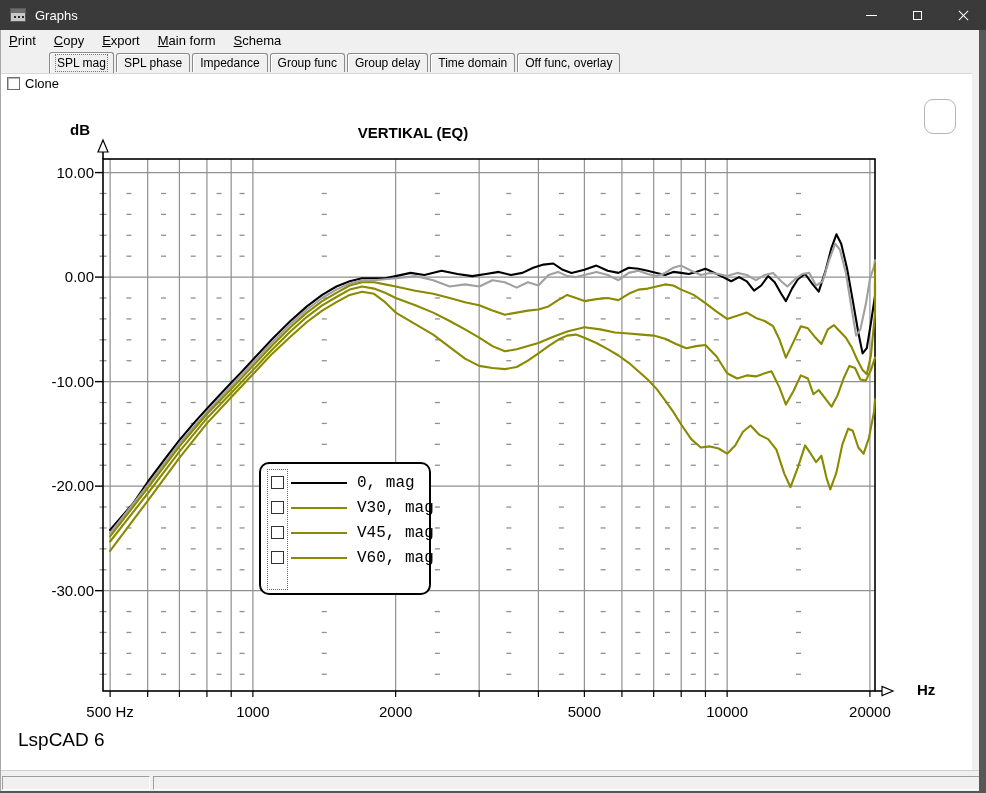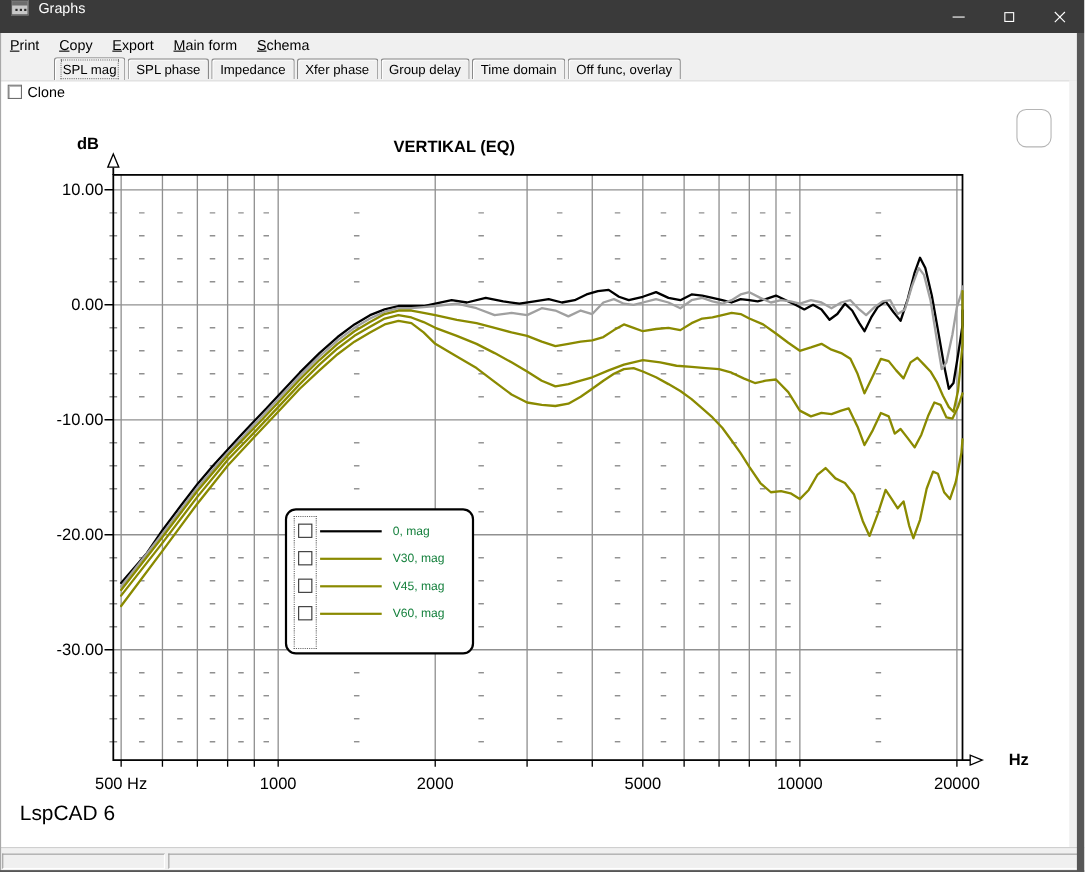--- a/index.html
+++ b/index.html
@@ -1,20 +1,20 @@
 <!DOCTYPE html>
 <html><head>
 <meta charset="utf-8">
 <style>
   * { margin:0; padding:0; box-sizing:border-box; }
   html,body { width:986px; height:793px; font-family:"Liberation Sans", sans-serif; }
   .window { position:relative; width:986px; height:793px; background:#f0f0f0; overflow:hidden; }
 
   
-  .titlebar { position:absolute; left:0; top:0; width:986px; height:30px; background:#3a3a3a; display:flex; }
+  .titlebar { position:absolute; left:0; top:0; width:986px; height:30px; background:#3a3a3a; display:flex; align-items:center; }
   .titlebar-icon { width:16px; height:14px; margin-left:10px; position:relative; background:#c8c8c8; border:1px solid #5a5a5a; }
   .titlebar-icon .bar { position:absolute; left:0; top:0; right:0; height:4px; background:#6d6d6d; }
   .titlebar-icon .dot { position:absolute; width:2px; height:2px; background:#2a2a2a; top:7px; }
   .title-text { color:#ffffff; font-size:13px; margin-left:9px; }
   .win-controls { position:absolute; right:0; top:0; height:30px; display:flex; }
   .win-btn { width:46px; height:30px; display:flex; align-items:center; justify-content:center; }
   .glyph-min { width:11px; height:1px; background:#ffffff; }
   .glyph-max { width:9px; height:9px; border:1px solid #ffffff; }
   .glyph-close { position:relative; width:11px; height:11px; }
   .glyph-close::before,.glyph-close::after { content:""; position:absolute; left:-1px; top:5px; width:13px; height:1px; background:#ffffff; }
@@ -41,21 +41,21 @@
   .rounded-box { position:absolute; left:923px; top:25px; width:32px; height:35px; border:1px solid #b5b5b5; border-radius:9px; background:transparent; }
   .brand { position:absolute; left:17px; top:655px; font-size:19px; color:#000; }
 
   
   .legend { position:absolute; left:258px; top:388px; width:172px; height:133px; background:#ffffff; border:2px solid #000; border-radius:10px; }
   .legend-dotted { position:absolute; left:6px; top:5px; width:21px; height:121px; border:1px dotted #666; }
   .legend-rows { position:absolute; left:0; top:6px; right:0; }
   .legend-row { height:25px; display:flex; align-items:center; }
   .legend-check { width:13px; height:13px; margin-left:10px; background:#fff; border:1px solid #333; flex:none; }
   .legend-line { width:56px; height:2px; margin-left:7px; flex:none; }
-  .legend-label { margin-left:10px; font-size:11px; color:#15803d; white-space:nowrap; }
+  .legend-label { margin-left:10px; font-size:16px; color:#000000; white-space:nowrap;font-family:Liberation Mono, monospace; }
 
   
   .status-divider { position:absolute; left:0; top:770px; width:986px; height:5px; background:#f0f0f0; border-top:1px solid #cfcfcf; }
   .statusbar { position:absolute; left:0; top:775px; width:986px; height:16px; background:#f0f0f0; }
   .status-cell { position:absolute; top:1px; height:14px; background:#f0f0f0; border:1px solid #9d9d9d; border-bottom-color:#ffffff; border-right-color:#ffffff; font-size:11px; }
   .status-cell.c1 { left:2px; width:148px; }
   .status-cell.c2 { left:153px; right:3px; }
 
   
   .edge-right { position:absolute; left:979px; top:30px; width:7px; height:763px; background:#575757; }
@@ -93,21 +93,21 @@
       <div class="menu-item"><span class="u">C</span><span>o</span><span>p</span><span>y</span></div>
       <div class="menu-item"><span class="u">E</span><span>x</span><span>p</span><span>o</span><span>r</span><span>t</span></div>
       <div class="menu-item"><span class="u">M</span><span>a</span><span>i</span><span>n</span><span> </span><span>f</span><span>o</span><span>r</span><span>m</span></div>
       <div class="menu-item"><span class="u">S</span><span>c</span><span>h</span><span>e</span><span>m</span><span>a</span></div>
     </div>
 
   <div class="tabbar" id="tabbar">
       <div class="tab selected"><span class="tab-inner">SPL mag</span></div>
       <div class="tab"><span class="tab-inner">SPL phase</span></div>
       <div class="tab"><span class="tab-inner">Impedance</span></div>
-      <div class="tab"><span class="tab-inner">Xfer phase</span></div>
+      <div class="tab"><span class="tab-inner">Group func</span></div>
       <div class="tab"><span class="tab-inner">Group delay</span></div>
       <div class="tab"><span class="tab-inner">Time domain</span></div>
       <div class="tab"><span class="tab-inner">Off func, overlay</span></div>
     </div>
 
   <div class="chart-panel">
     <svg id="chart" class="chart-svg" width="978" height="697" viewBox="1 73 978 697">
         <line x1="103" y1="171.58742632612967" x2="875" y2="171.58742632612967" stroke="#909090" stroke-width="1.2"></line>
         <line x1="95" y1="171.58742632612967" x2="103" y2="171.58742632612967" stroke="#000" stroke-width="1.4"></line>
         <text x="94" y="176.58742632612967" text-anchor="end" font-size="15" fill="#000" font-family="&quot;Liberation Sans&quot;, sans-serif" font-weight="normal">10.00</text>

